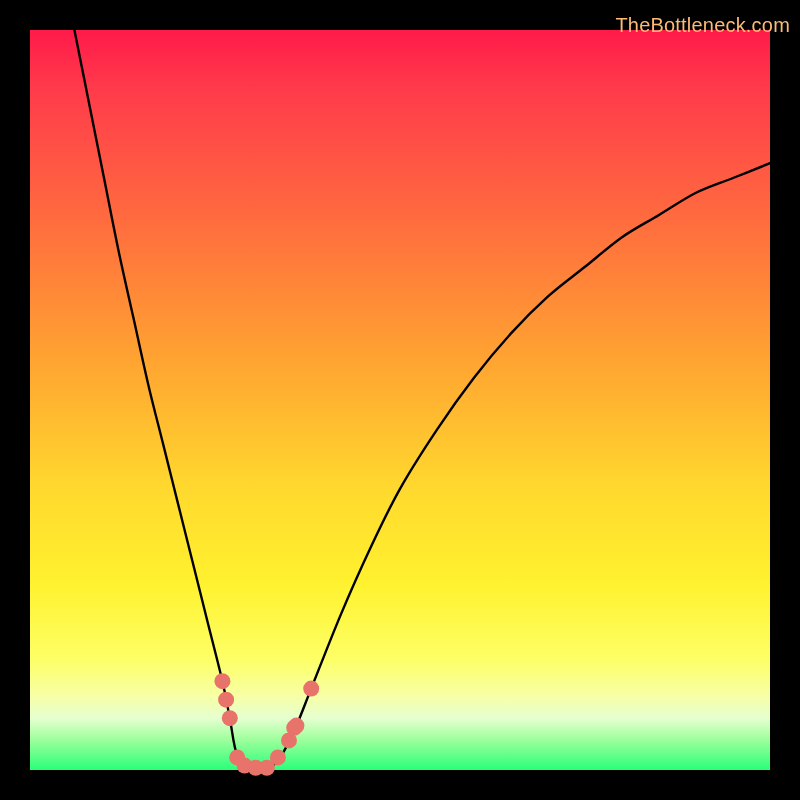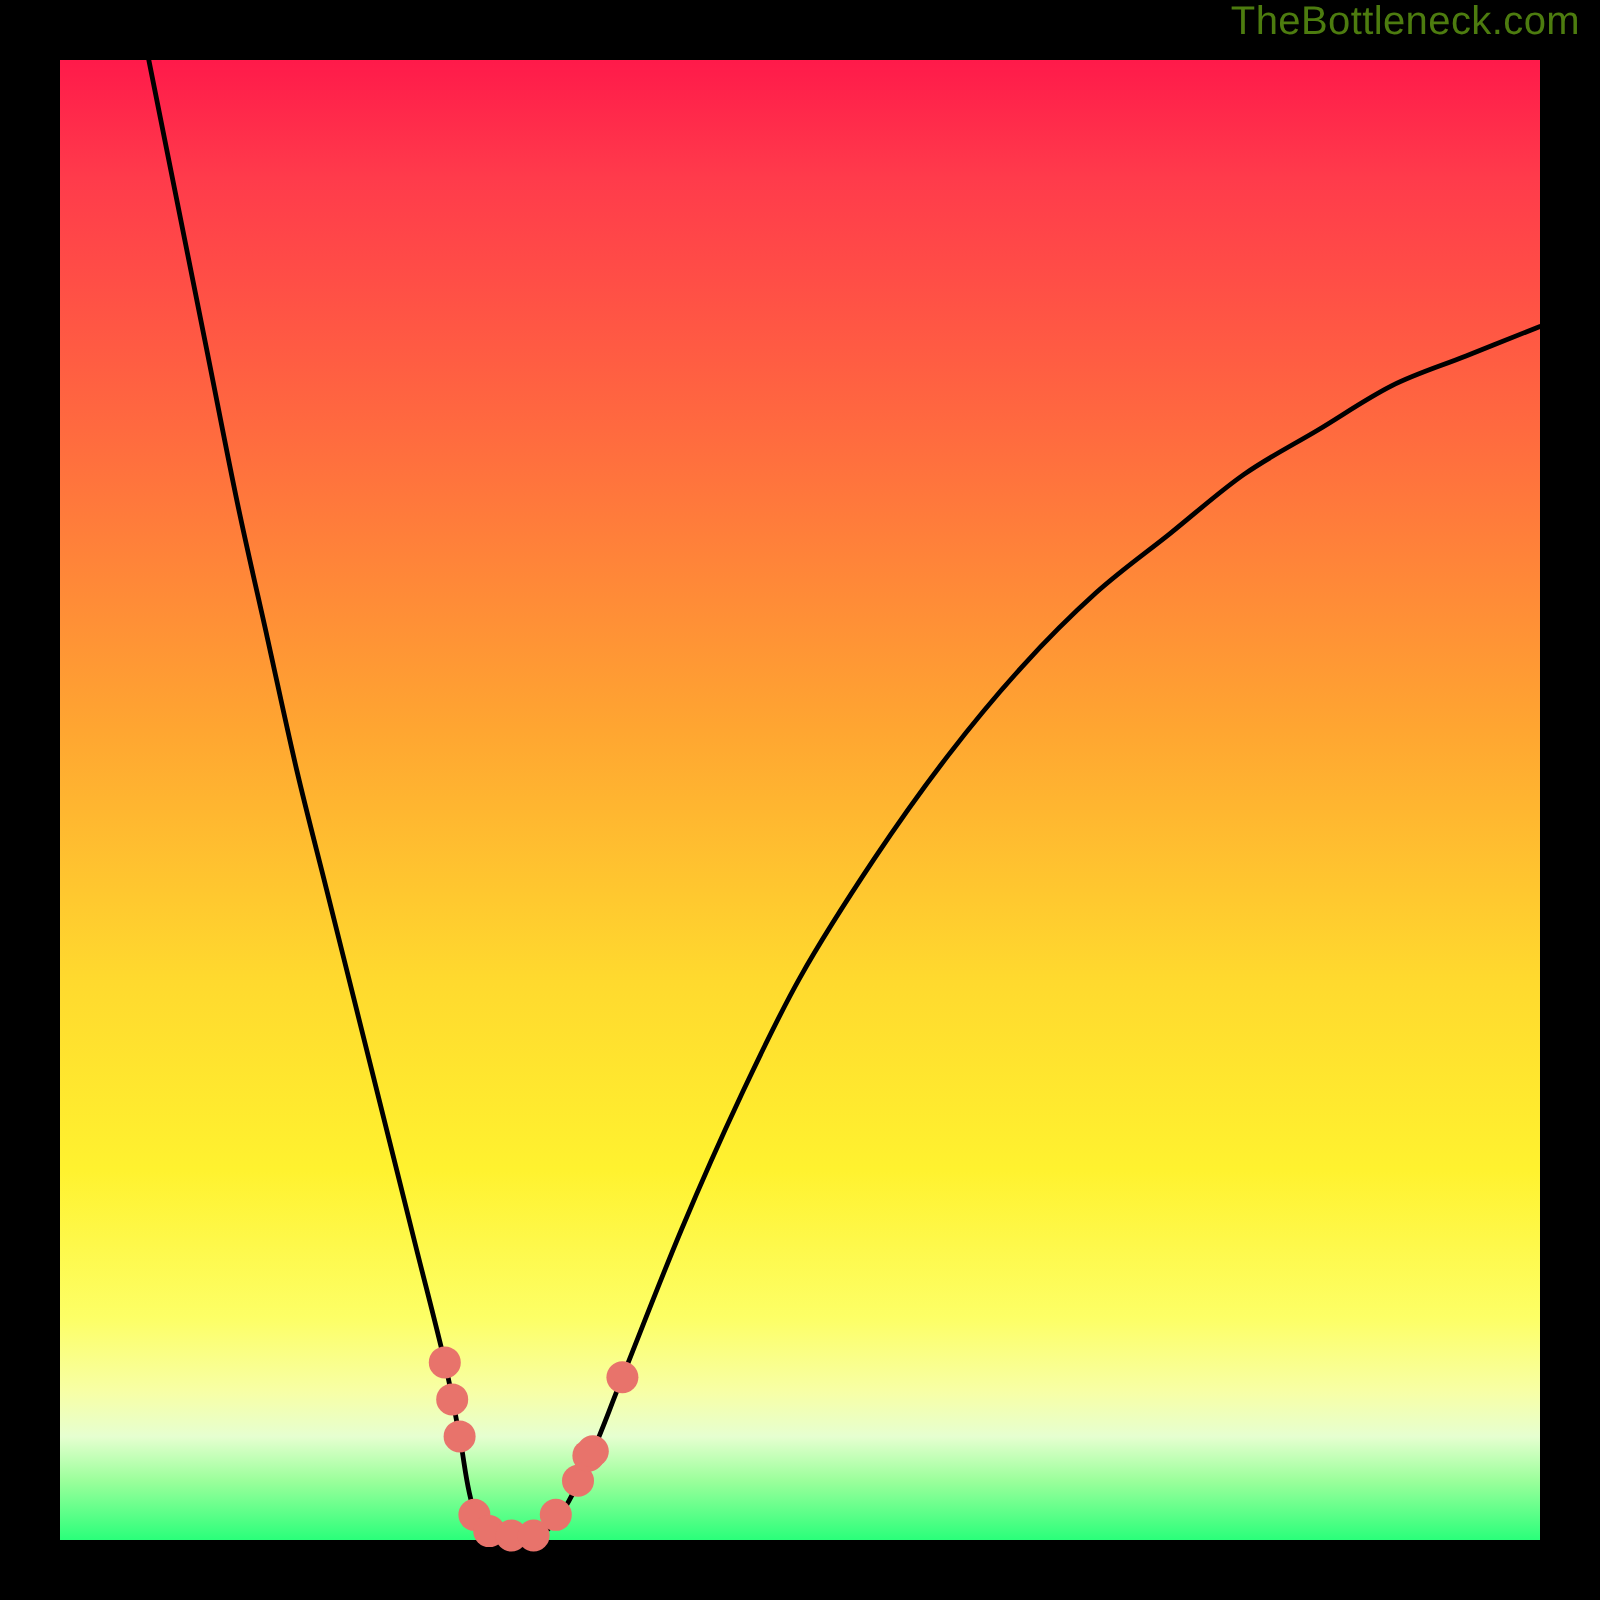--- a/index.html
+++ b/index.html
@@ -26,23 +26,23 @@
       #fff22f 75%,
       #fdff66 85%,
       #f7ffa6 90%,
       #e6ffd0 93%,
       #9bff9b 96%,
       #2aff7a 100%
     );
   }
   .watermark {
     position: absolute;
-    top: 0;
+    top: 14px;
     right: 10px;
-    color: #4d7c0f;
+    color: #fdba74;
     font-size: 20px;
     font-weight: 500;
     letter-spacing: 0.2px;
     margin-left: 12px;
   }
   svg.curves {
     position: absolute;
     left: 0;
     top: 0;
     width: 740px;

